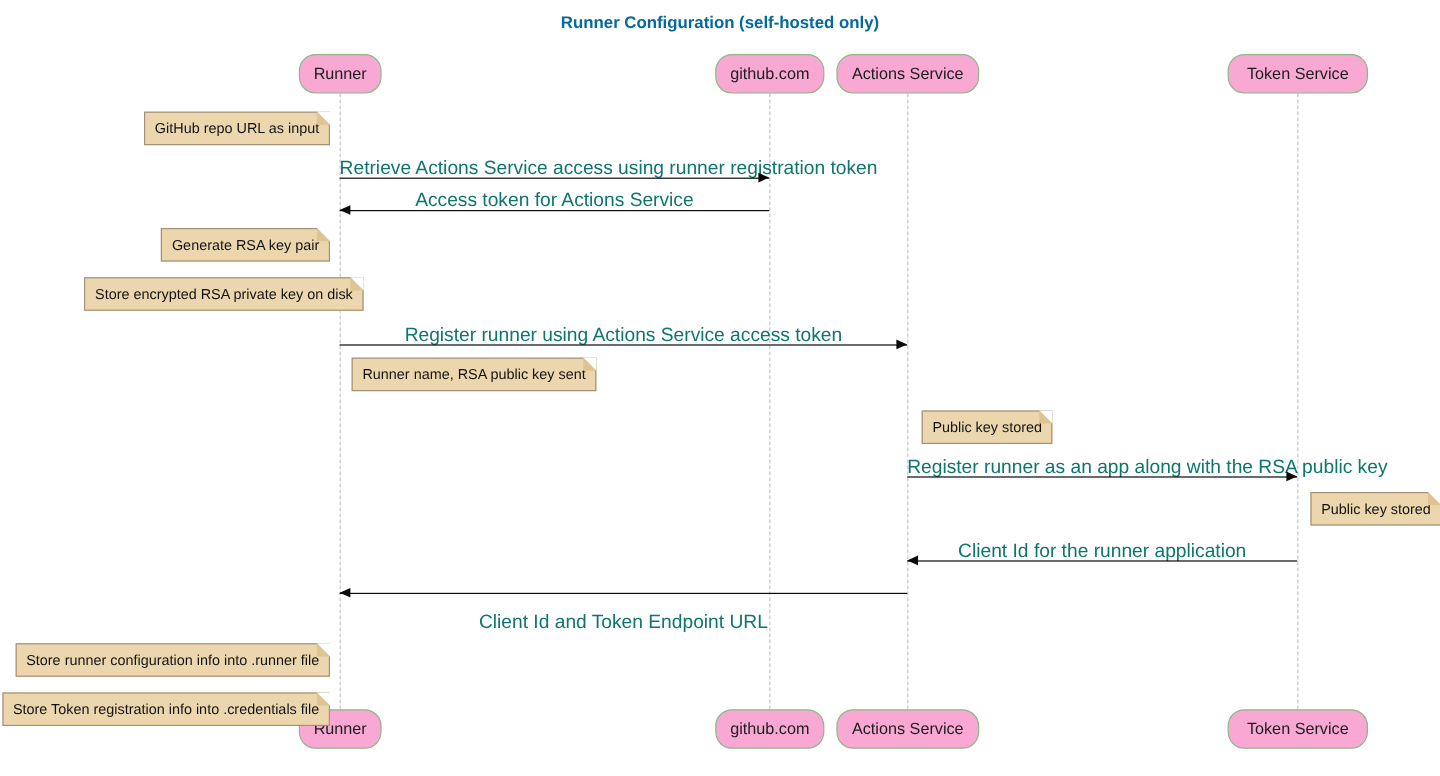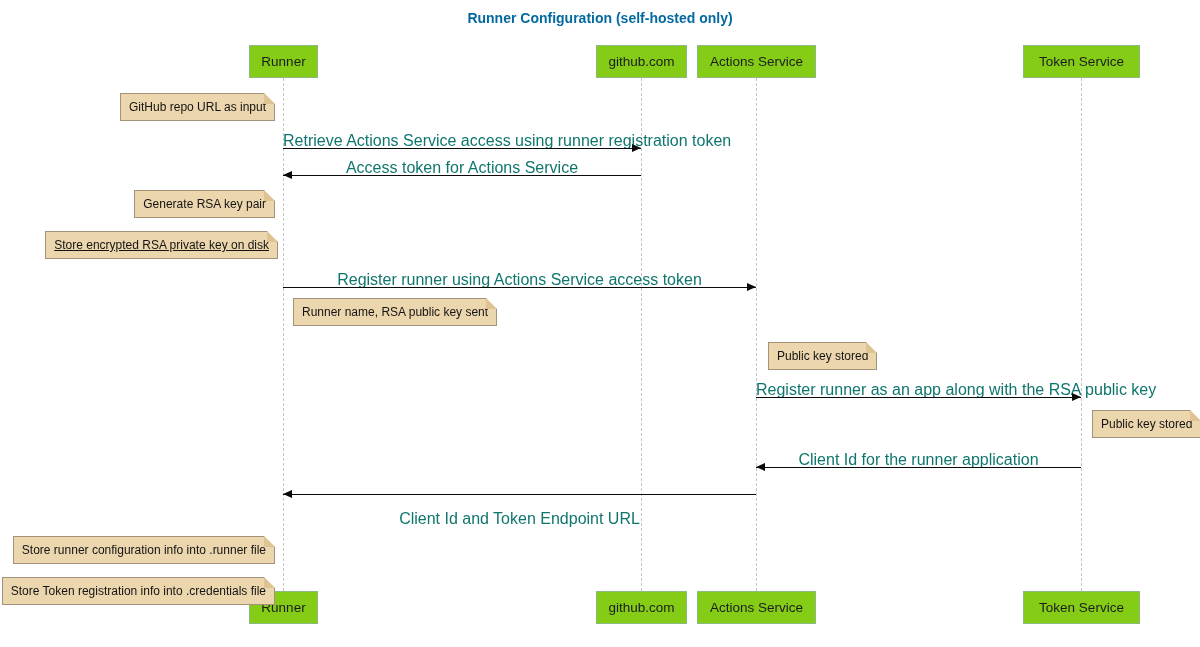--- a/index.html
+++ b/index.html
@@ -6,21 +6,21 @@
   .canvas {
     position:relative; width:1200px; height:647px; background:#ffffff;
     font-family:"Liberation Sans", sans-serif; overflow:hidden;
   }
   .title {
     position:absolute; top:10px; left:0; width:1200px; text-align:center;
     font-size:14px; font-weight:bold; color:#0369a1;
   }
   .participant {
     position:absolute; height:33px; box-sizing:border-box;
-    background:#84cc16; border:1px solid #8cb986; border-radius:0;
+    background:#f9a8d4; border:1px solid #8cb986; border-radius:14px;
     display:flex; align-items:center; justify-content:center;
     font-size:13.5px; color:#1c1c1c; white-space:nowrap;
   }
   .lifeline {
     position:absolute; top:78px; height:513px; width:0;
     border-left:1px dashed #c6c6c6;
   }
   .msg-label {
     position:absolute; height:15px; text-align:center; font-size:16px;
     color:#0f766e; white-space:nowrap;
@@ -86,20 +86,20 @@
   <div class="msg-label" style="left:756px; top:451px; width:325px;">Client Id for the runner application</div>
   <div class="msg-line" style="left:756px; top:467px; width:325px;"></div>
   <div class="arr arr-left" style="left:756px; top:463px;"></div>
 
   <div class="msg-label" style="left:283px; top:478px; width:473px;margin-top:32px;">Client Id and Token Endpoint URL</div>
   <div class="msg-line" style="left:283px; top:494px; width:473px;"></div>
   <div class="arr arr-left" style="left:283px; top:490px;"></div>
 
   <div class="note" style="right:925px; top:93px;">GitHub repo URL as input</div>
   <div class="note" style="right:925px; top:190px;">Generate RSA key pair</div>
-  <div class="note" style="right:922px; top:231px;text-decoration:underline;">Store encrypted RSA private key on disk</div>
+  <div class="note" style="right:897px; top:231px;">Store encrypted RSA private key on disk</div>
   <div class="note" style="left:293px;  top:298px;">Runner name, RSA public key sent</div>
   <div class="note" style="left:768px;  top:342px;">Public key stored</div>
   <div class="note" style="left:1092px; top:410px;">Public key stored</div>
   <div class="note" style="right:925px; top:536px;">Store runner configuration info into .runner file</div>
   <div class="note" style="right:925px; top:549px;margin-top:28px;">Store Token registration info into .credentials file</div>
 
 </div>
 
 </body></html>

